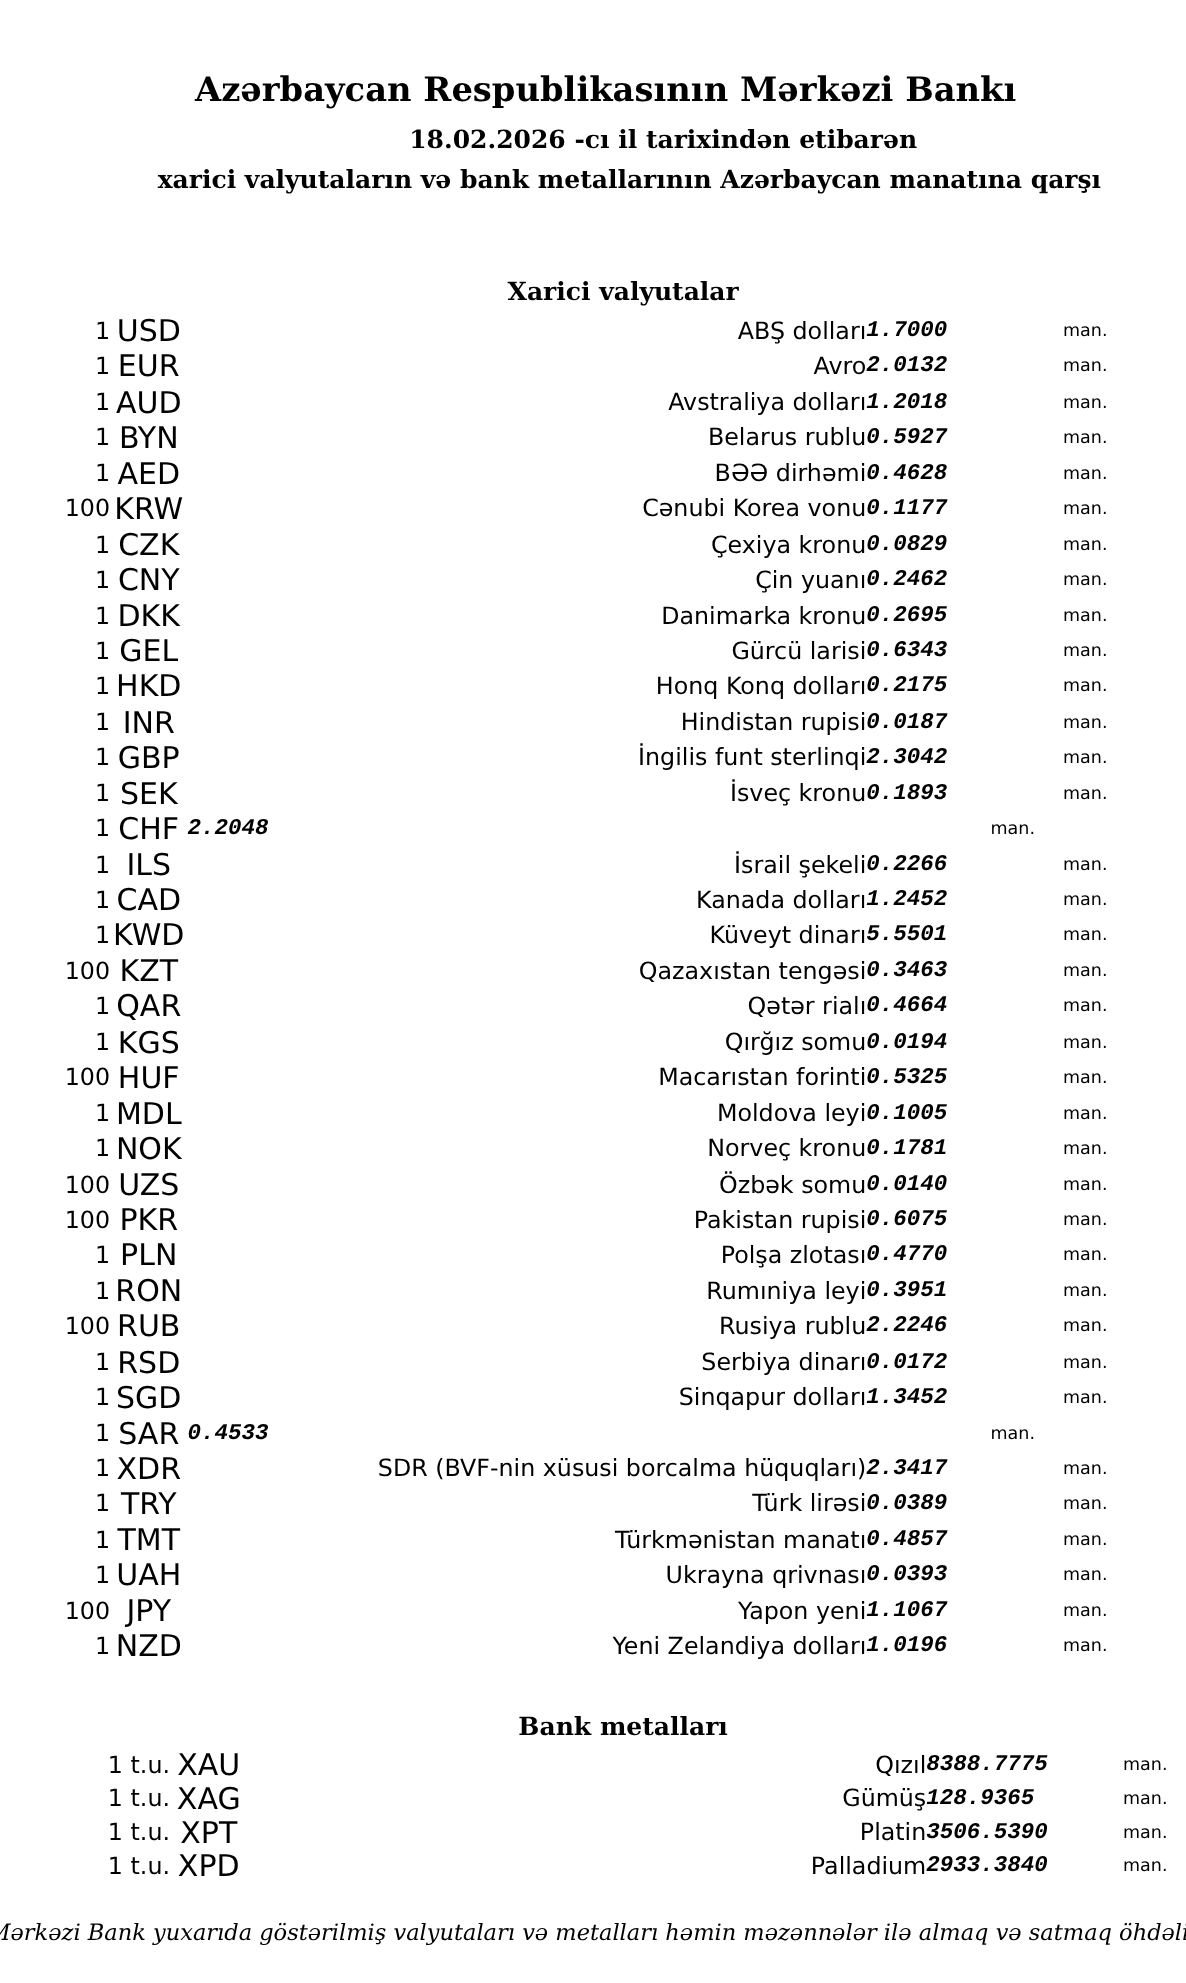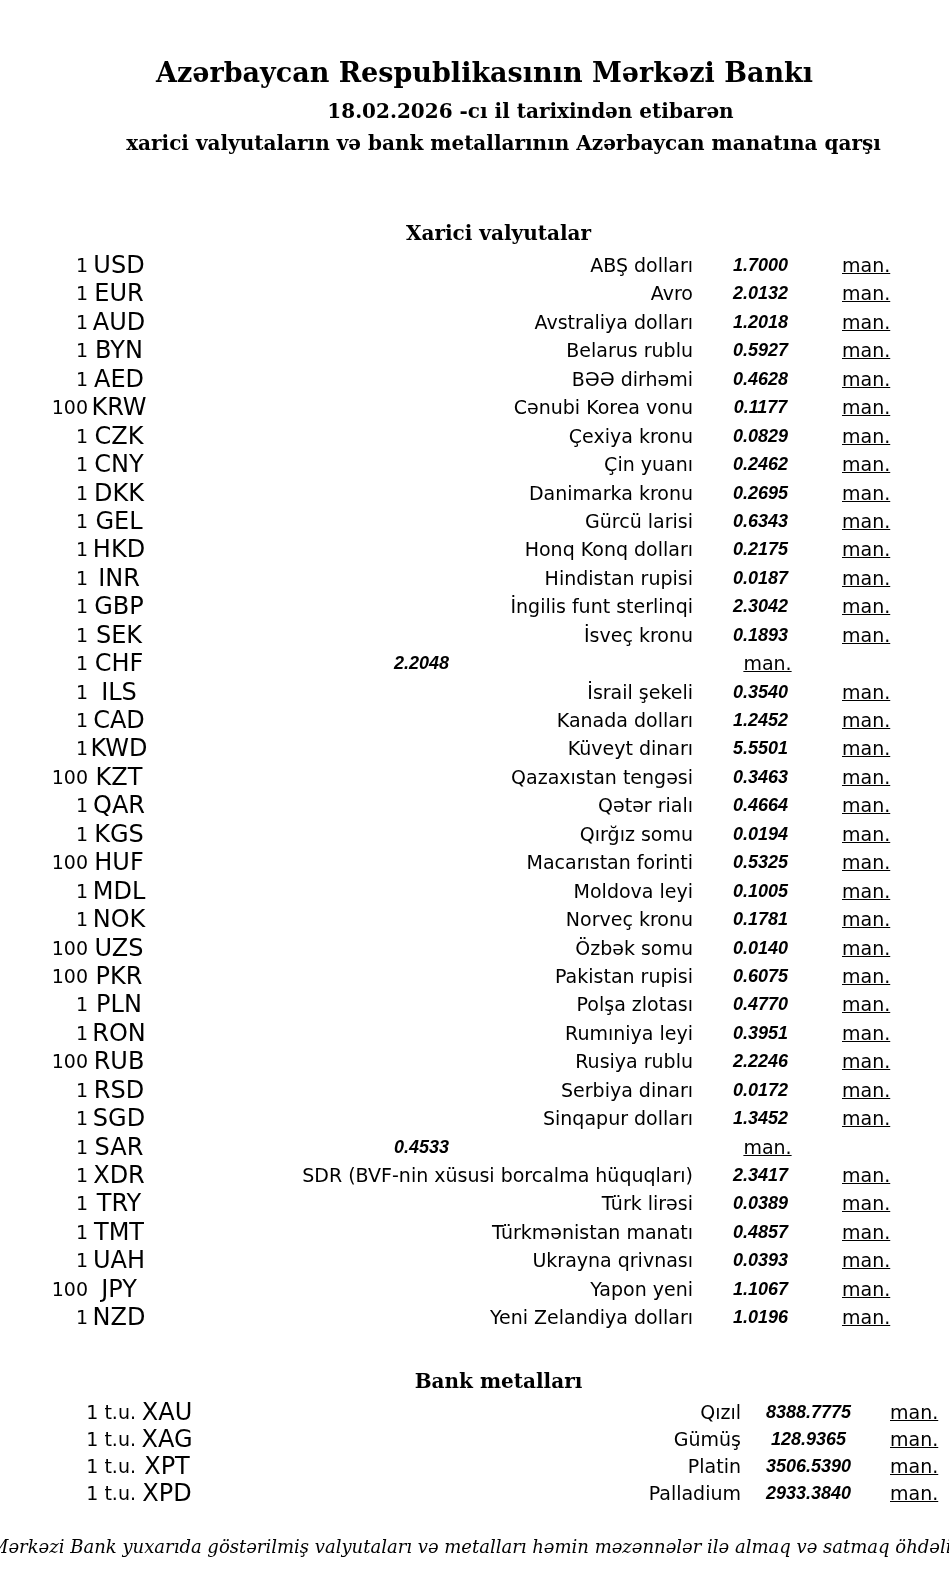--- a/index.html
+++ b/index.html
@@ -35,24 +35,24 @@
     grid-template-columns:88px 62px auto 135px 58px;
     padding-right:63px;
     height:28.45px;line-height:28.45px;
   }
   #metal-rows .row{height:27px;line-height:27px;}
   .cell{overflow:visible;white-space:nowrap;}
   .qty{text-align:right;font-size:19px;}
   .code{text-align:center;font-size:24px;}
   .name{text-align:right;padding-left:9px;font-size:19px;}
   .rate{
-    text-align:center;font-family:Liberation Sans, sans-serif;font-style:italic;
+    text-align:left;font-family:Liberation Mono, monospace;font-style:italic;
     font-weight:600;font-size:18px;
   }
-  .unit{text-align:center;padding-left:14px;font-size:19px;text-decoration:underline;}
+  .unit{text-align:right;padding-left:14px;font-size:14px;}
   .footer-note{
     top:1536px;font-family:"DejaVu Serif",serif;font-style:italic;font-size:18px;
     transform:translateX(-10px);
   }
 </style>
 </head>
 <body>
 
 <div class="center-line page-title">Azərbaycan Respublikasının Mərkəzi Bankı</div>
 <div class="center-line date-line">18.02.2026 -cı il tarixindən etibarən</div>
@@ -176,21 +176,21 @@
     <span class="cell qty">1</span>
     <span class="cell code">CHF</span>
     <span class="cell rate">2.2048</span>
     <span class="cell unit">man.</span>
   </div>
 
   <div class="row">
     <span class="cell qty">1</span>
     <span class="cell code">ILS</span>
     <span class="cell name">İsrail şekeli</span>
-    <span class="cell rate">0.3540</span>
+    <span class="cell rate">0.2266</span>
     <span class="cell unit">man.</span>
   </div>
 
   <div class="row">
     <span class="cell qty">1</span>
     <span class="cell code">CAD</span>
     <span class="cell name">Kanada dolları</span>
     <span class="cell rate">1.2452</span>
     <span class="cell unit">man.</span>
   </div>

